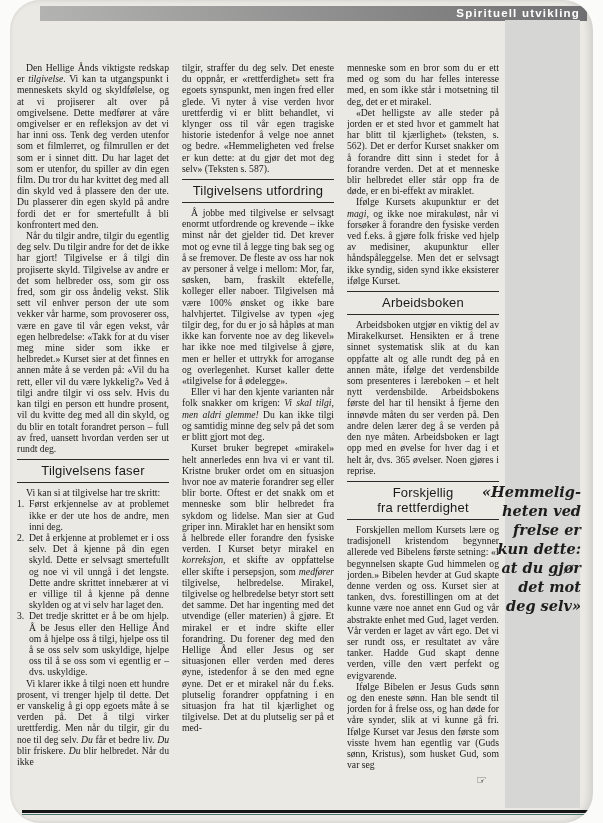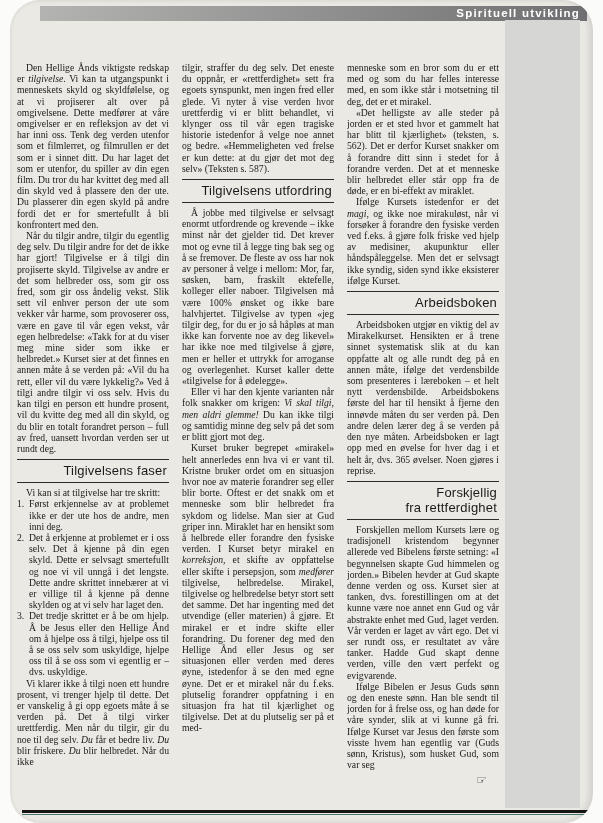--- a/index.html
+++ b/index.html
@@ -35,21 +35,21 @@
   .column {
     width:152px; height:782px; overflow:hidden;
     font-size:9.7px; line-height:11.2px; color:var(--text,#1a1a1a);
     text-align:justify;
     margin-top:32px;
   }
   .para { margin:0; }
   .para.indent { text-indent:9px; }
   .heading {
     font-family:"Liberation Sans", sans-serif;
-    font-size:13px; line-height:15px; text-align:right;
+    font-size:13px; line-height:15px; text-align:center;
     letter-spacing:0.2px; color:var(--text,#1a1a1a);
     border-top:1px solid var(--rule,#2b2b2b);
     border-bottom:1px solid var(--rule,#2b2b2b);
     padding:3px 2px 4px; margin:5px 0 4px;
     white-space:pre-line; text-indent:0;
   }
   .list-item { display:flex; margin:0; }
   .list-item .marker { flex:0 0 12px; }
   .list-item .li-body { flex:1; text-align:justify; }
   .pull-quote {
@@ -101,24 +101,31 @@
       <div class="column">
         <p class="para"><span>tilgir, straffer du deg selv. Det eneste du oppnår, er «rettferdighet» sett fra egoets synspunkt, men ingen fred eller glede. Vi nyter å vise verden hvor urettferdig vi er blitt behandlet, vi klynger oss til vår egen tragiske historie istedenfor å velge noe annet og bedre. «Hemmeligheten ved frelse er kun dette: at du gjør det mot deg selv» (Teksten s. 587).</span></p>
         <div class="heading">Tilgivelsens utfordring</div>
         <p class="para indent"><span>Å jobbe med tilgivelse er selvsagt enormt utfordrende og krevende – ikke minst når det gjelder tid. Det krever mot og evne til å legge ting bak seg og å se fremover. De fleste av oss har nok av personer å velge i mellom: Mor, far, søsken, barn, fraskilt ektefelle, kolleger eller naboer. Tilgivelsen må være 100% ønsket og ikke bare halvhjertet. Tilgivelse av typen «jeg tilgir deg, for du er jo så håpløs at man ikke kan forvente noe av deg likevel» har ikke noe med tilgivelse å gjøre, men er heller et uttrykk for arroganse og overlegenhet. Kurset kaller dette «tilgivelse for å ødelegge».</span></p>
         <p class="para indent"><span>Eller vi har den kjente varianten når folk snakker om krigen: </span><i>Vi skal tilgi, men aldri glemme!</i><span> Du kan ikke tilgi og samtidig minne deg selv på det som er blitt gjort mot deg.</span></p>
         <p class="para indent"><span>Kurset bruker begrepet «mirakel» helt annerledes enn hva vi er vant til. Kristne bruker ordet om en situasjon hvor noe av materie forandrer seg eller blir borte. Oftest er det snakk om et menneske som blir helbredet fra sykdom og lidelse. Man sier at Gud griper inn. Miraklet har en hensikt som å helbrede eller forandre den fysiske verden. I Kurset betyr mirakel en </span><i>korreksjon</i><span>, et skifte av oppfattelse eller skifte i persepsjon, som </span><i>medfører</i><span> tilgivelse, helbredelse. Mirakel, tilgivelse og helbredelse betyr stort sett det samme. Det har ingenting med det utvendige (eller materien) å gjøre. Et mirakel er et indre skifte eller forandring. Du forener deg med den Hellige Ånd eller Jesus og ser situasjonen eller verden med deres øyne, istedenfor å se den med egne øyne. Det er et mirakel når du f.eks. plutselig forandrer oppfatning i en situasjon fra hat til kjærlighet og tilgivelse. Det at du plutselig ser på et med-</span></p>
       </div>
       <div class="column">
         <p class="para"><span>menneske som en bror som du er ett med og som du har felles interesse med, en som ikke står i motsetning til deg, det er et mirakel.</span></p>
         <p class="para indent"><span>«Det helligste av alle steder på jorden er et sted hvor et gammelt hat har blitt til kjærlighet» (teksten, s. 562). Det er derfor Kurset snakker om å forandre ditt sinn i stedet for å forandre verden. Det at et menneske blir helbredet eller står opp fra de døde, er en bi-effekt av miraklet.</span></p>
-        <p class="para indent"><span>Ifølge Kursets istedenfor er det </span><i>magi</i><span>, og ikke noe mirakuløst, når vi forsøker å forandre den fysiske verden ved f.eks. å gjøre folk friske ved hjelp av medisiner, akupunktur eller håndspåleggelse. Men det er selvsagt ikke syndig, siden synd ikke eksisterer ifølge Kurset.</span></p>
+        <p class="para indent"><span>Ifølge Kursets akupunktur er det </span><i>magi</i><span>, og ikke noe mirakuløst, når vi forsøker å forandre den fysiske verden ved f.eks. å gjøre folk friske ved hjelp av medisiner, akupunktur eller håndspåleggelse. Men det er selvsagt ikke syndig, siden synd ikke eksisterer ifølge Kurset.</span></p>
         <div class="heading">Arbeidsboken</div>
         <p class="para indent"><span>Arbeidsboken utgjør en viktig del av Mirakelkurset. Hensikten er å trene sinnet systematisk slik at du kan oppfatte alt og alle rundt deg på en annen måte, ifølge det verdensbilde som presenteres i læreboken – et helt nytt verdensbilde. Arbeidsbokens første del har til hensikt å fjerne den innøvde måten du ser verden på. Den andre delen lærer deg å se verden på den nye måten. Arbeidsboken er lagt opp med en øvelse for hver dag i et helt år, dvs. 365 øvelser. Noen gjøres i reprise.</span></p>
         <div class="heading">Forskjellig
 fra rettferdighet</div>
         <p class="para indent"><span>Forskjellen mellom Kursets lære og tradisjonell kristendom begynner allerede ved Bibelens første setning: «I begynnelsen skapte Gud himmelen og jorden.» Bibelen hevder at Gud skapte denne verden og oss. Kurset sier at tanken, dvs. forestillingen om at det kunne være noe annet enn Gud og vår abstrakte enhet med Gud, laget verden. Vår verden er laget av vårt ego. Det vi ser rundt oss, er resultatet av våre tanker. Hadde Gud skapt denne verden, ville den vært perfekt og evigvarende.</span></p>
         <p class="para indent"><span>Ifølge Bibelen er Jesus Guds sønn og den eneste sønn. Han ble sendt til jorden for å frelse oss, og han døde for våre synder, slik at vi kunne gå fri. Ifølge Kurset var Jesus den første som visste hvem han egentlig var (Guds sønn, Kristus), som husket Gud, som var seg</span></p>
         <div class="continuation">☞</div>
       </div>
     </div>
+  <div class="pull-quote">«Hemmelig-
+heten ved
+frelse er
+kun dette:
+at du gjør
+det mot
+deg selv»</div>
   <div class="bottom-rule"></div>
 </div>
 
 </body></html>

